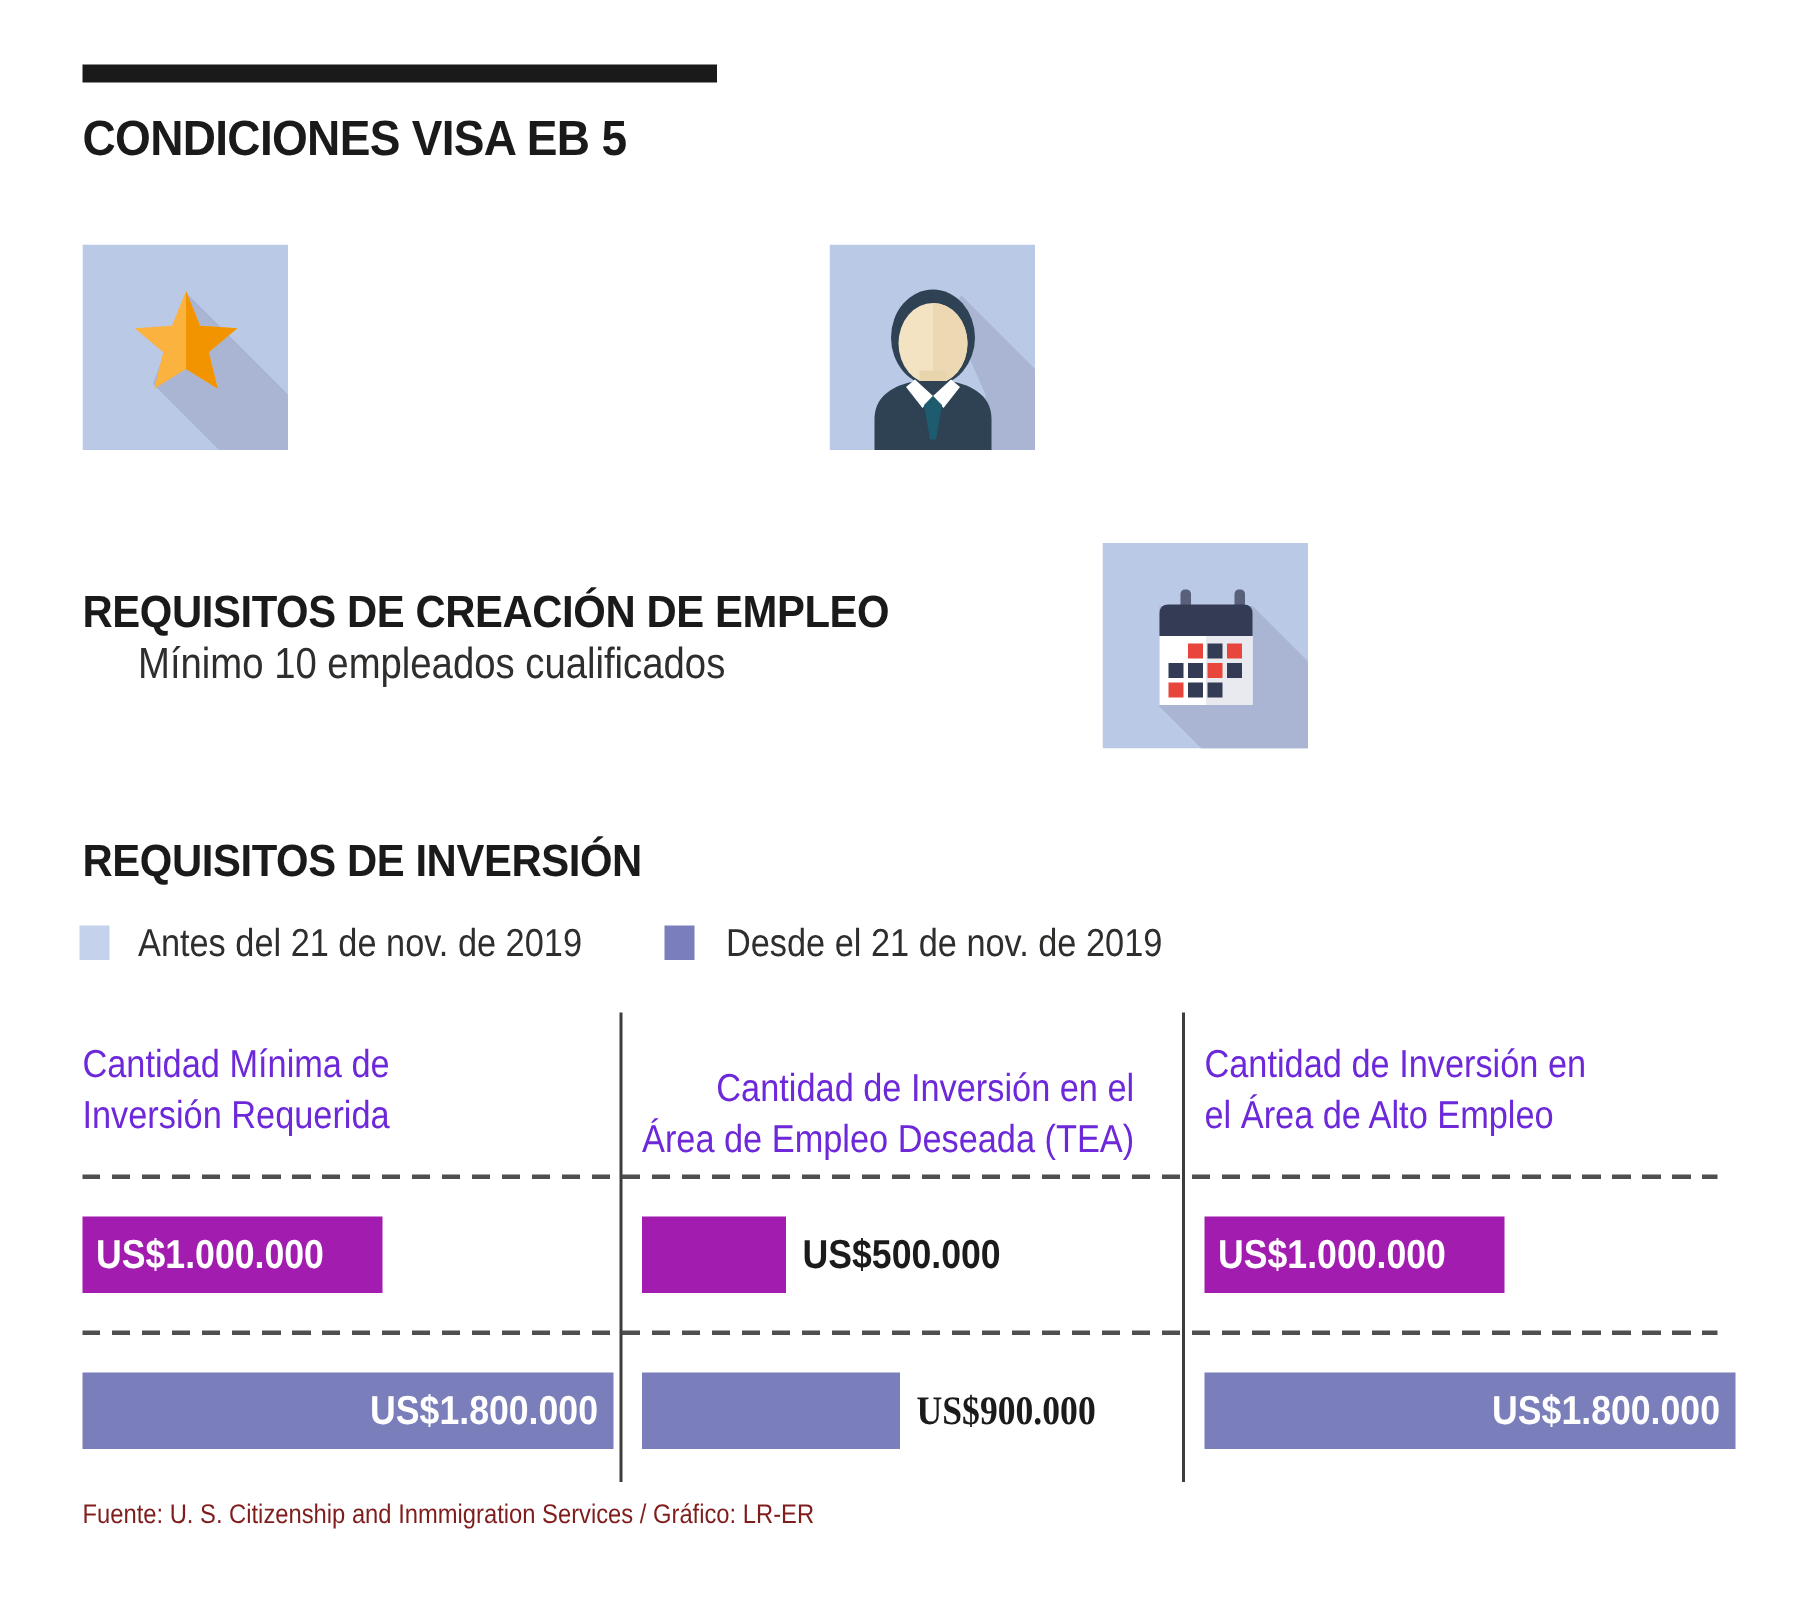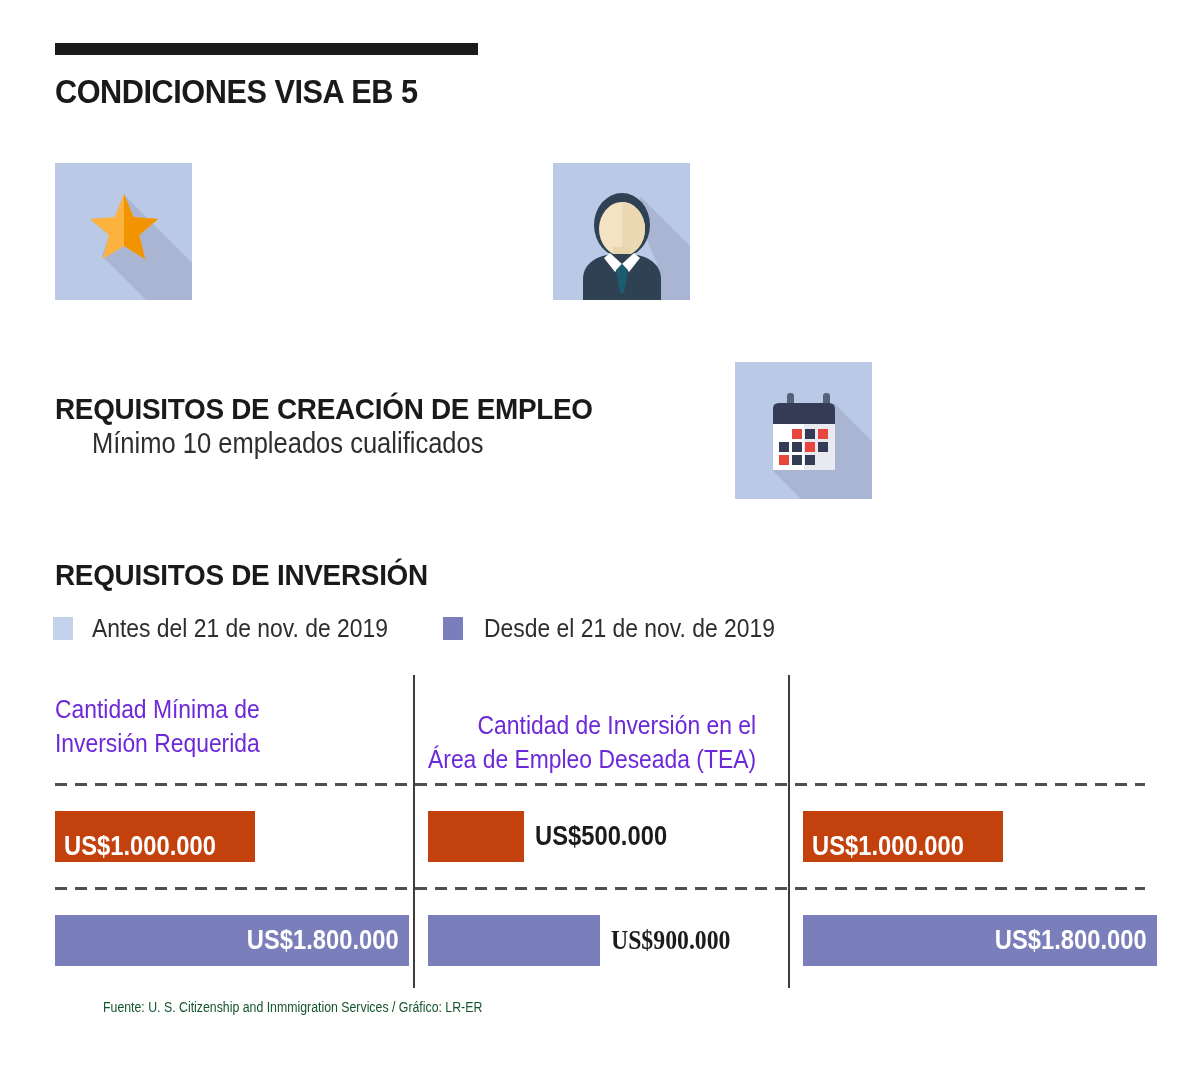--- a/index.html
+++ b/index.html
@@ -29,29 +29,29 @@
   .sq-after{background:#7a7eba;}
   .legend-label{font-size:26px;color:#2f2e2d;}
 
   .vline{width:2px;background:#3d3d3d;}
   .dash{height:3px;background:repeating-linear-gradient(90deg,#4f4f4f 0 12px,transparent 12px 20px);}
 
   .colhead{font-size:26px;color:#6d28d9;line-height:34px;}
 
   .bar-cell{display:flex;align-items:center;height:51px;}
   .bar{height:51px;display:flex;align-items:center;}
-  .bar-before{background:#c2410c;align-items:flex-end;}
+  .bar-before{background:#a21caf;}
   .bar-after{background:#7a7eba;}
   .bar-label{font-size:27px;font-weight:bold;}
   .lbl-white{color:#ffffff;}
   .lbl-black{color:#1b1b1b;margin-left:11px;}
   .pad-l{padding-left:9px;justify-content:flex-start;}
   .pad-r{padding-right:10px;justify-content:flex-end;}
 
-  .footer{font-size:14px;color:#14532d;margin-left:48px;}
+  .footer{font-size:18px;color:#7f1d1d;}
 </style>
 </head>
 <body>
 
 <div class="page">
 
   <div class="abs topbar"></div>
   <div class="abs title condb">CONDICIONES VISA EB 5</div>
 
   <div class="abs card" style="left:55px;top:163px;">
@@ -132,20 +132,24 @@
   <div class="abs vline" style="left:788px;top:675px;height:313px;"></div>
 
   <div class="abs colhead" style="left:55px;top:692px;">
     <div class="cond">Cantidad  Mínima de</div>
     <div class="cond">Inversión Requerida</div>
   </div>
   <div class="abs colhead" style="left:428px;top:708px;text-align:right;">
     <div class="cond">Cantidad de Inversión en el</div>
     <div class="cond">Área de Empleo Deseada (TEA)</div>
   </div>
+  <div class="abs colhead" style="left:803px;top:692px;">
+    <div class="cond">Cantidad de Inversión en</div>
+    <div class="cond">el Área de Alto Empleo</div>
+  </div>
 
   <div class="abs dash" style="left:55px;top:783px;width:1090px;"></div>
   <div class="abs dash" style="left:55px;top:887px;width:1090px;"></div>
 
   <div class="abs bar-cell" style="left:55px;top:811px;">
     <div class="bar bar-before pad-l" style="width: 191px;">
       <span class="bar-label lbl-white cond">US$1.000.000</span>
     </div>
   </div>
   <div class="abs bar-cell" style="left:428px;top:811px;">

